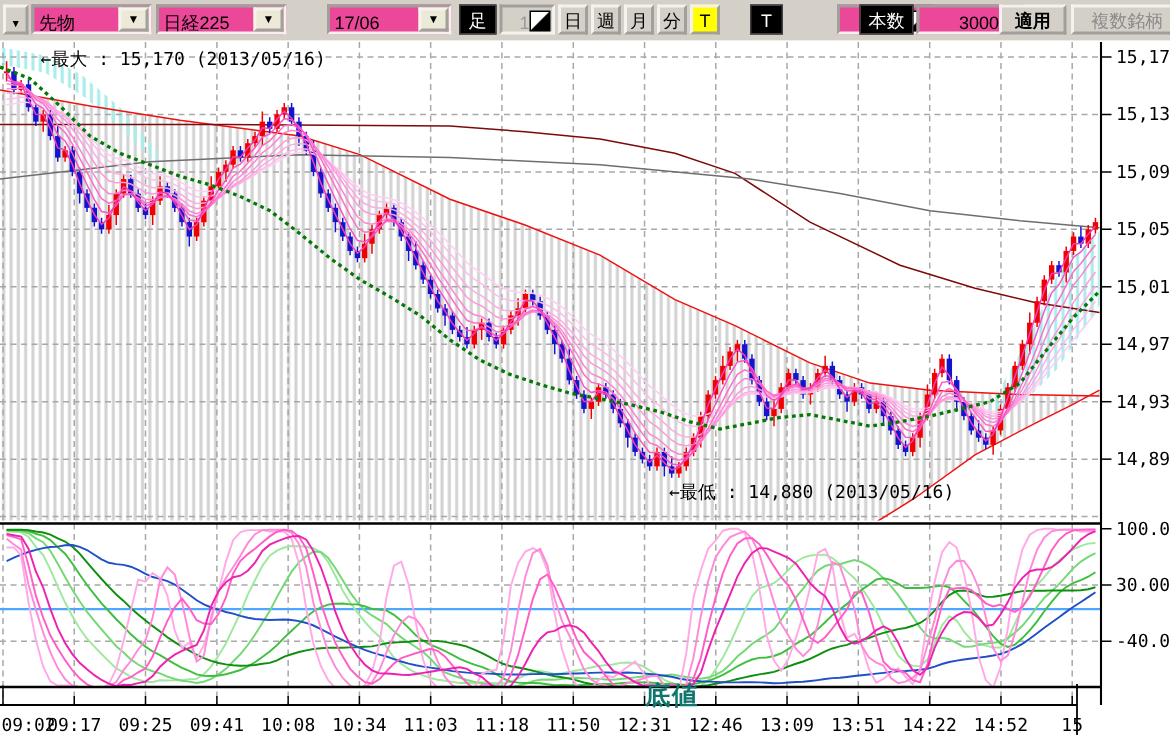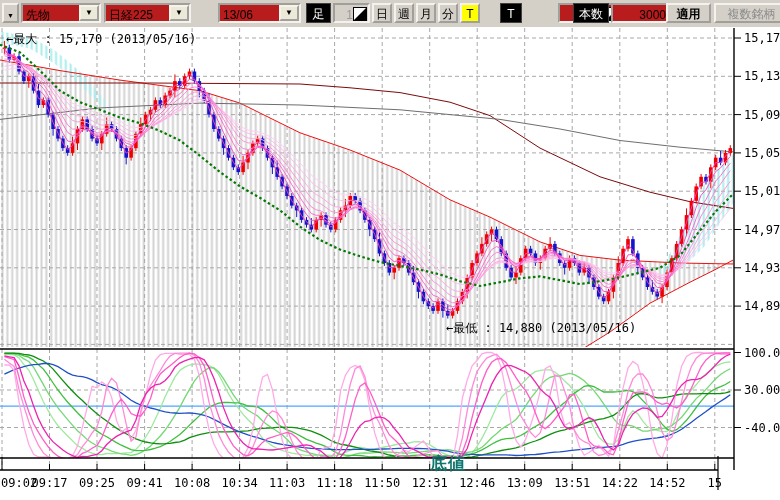--- a/index.html
+++ b/index.html
@@ -5,21 +5,21 @@
   html,body{margin:0;padding:0;background:#fff;}
   #app{position:relative;width:780px;height:500px;overflow:hidden;background:#fff;
        font-family:"Liberation Sans","DejaVu Sans",sans-serif;}
   
   #toolbar{position:absolute;left:0;top:0;width:780px;height:27px;background:#d4d0c8;}
   .tb{position:absolute;top:3px;height:20px;box-sizing:border-box;font-size:12px;line-height:16px;}
   .btn{background:#d4d0c8;border:2px outset #f4f2ee;text-align:center;color:#000;padding-top:1px;cursor:default;}
   .btn-black{background:#000;color:#fff;border:1px solid #404040;text-align:center;padding-top:2px;}
   .btn-yellow{background:#ffff00;border:2px outset #f4f2ee;text-align:center;color:#000;padding-top:1px;}
   .btn-disabled{background:#d4d0c8;border:2px outset #f4f2ee;text-align:center;color:#8b8b8b;padding-top:1px;}
-  .field{background:#b91c1c;border:2px inset #f4f2ee;color:#000;}
+  .field{background:#ec4899;border:2px inset #f4f2ee;color:#000;}
   .field-gray{background:#d4d0c8;border:2px inset #f4f2ee;color:#9a9a9a;}
   .combo .val{position:absolute;left:3px;top:2px;right:18px;overflow:hidden;white-space:nowrap;}
   .combo .arrow{position:absolute;right:0;top:0;width:16px;bottom:0;background:#ece9d8;
       border:2px outset #f6f3ea;text-align:center;font-size:8px;line-height:12px;color:#000;}
   .spinfield .num{position:absolute;right:15px;top:2px;}
   .spinglyph{position:absolute;right:1px;top:2px;width:12px;height:12px;border:1px solid #000;
       background:linear-gradient(to bottom right,#fff 47%,#000 53%);}
   
   #chart{position:absolute;left:0;top:27px;}
   .anno{position:absolute;font-family:"DejaVu Sans Mono","Liberation Mono",monospace;
@@ -37,21 +37,21 @@
 
     <div class="tb field combo" style="left:21px;width:80px;">
       <span class="val">先物</span>
       <span class="arrow">▼</span>
     </div>
     <div class="tb field combo" style="left:104px;width:87px;">
       <span class="val">日経225</span>
       <span class="arrow">▼</span>
     </div>
     <div class="tb field combo" style="left:218px;width:83px;">
-      <span class="val">13/06</span>
+      <span class="val">17/06</span>
       <span class="arrow">▼</span>
     </div>
 
     <div class="tb btn-black" style="left:306px;width:25px;">足</div>
     <div class="tb field-gray spinfield" style="left:333px;width:37px;">
       <span class="num">1</span>
       <span class="spinglyph"></span>
     </div>
 
     <div class="tb btn" style="left:372px;width:20px;">日</div>
@@ -520,16 +520,16 @@
         <text x="572.2" y="487" text-anchor="middle">13:51</text>
         <line x1="619.8" y1="464" x2="619.8" y2="470" stroke="#000"></line>
         <text x="619.8" y="487" text-anchor="middle">14:22</text>
         <line x1="667.3" y1="464" x2="667.3" y2="470" stroke="#000"></line>
         <text x="667.3" y="487" text-anchor="middle">14:52</text>
         <line x1="714.8" y1="464" x2="714.8" y2="470" stroke="#000"></line>
         <text x="714.8" y="487" text-anchor="middle">15</text>
       </g>
     </svg>
 
-  <div class="anno" style="left:6px;top:31px;">←最大 : 15,170 (2013/05/16)</div>
+  <div class="anno" style="left:6px;top:31px;padding-left:21px;">←最大 : 15,170 (2013/05/16)</div>
   <div class="anno" style="left:446px;top:320px;">←最低 : 14,880 (2013/05/16)</div>
   <div id="anno-signal" style="left:430px;top:452px;">底値</div>
 </div>
 
 </body></html>

